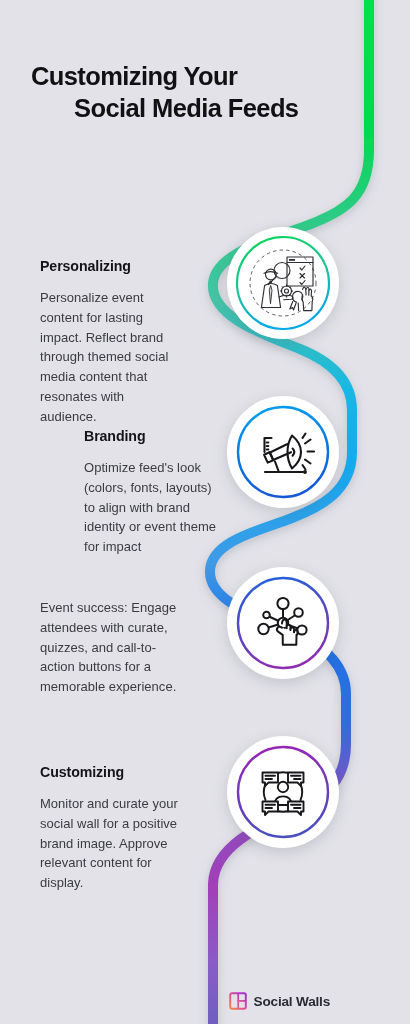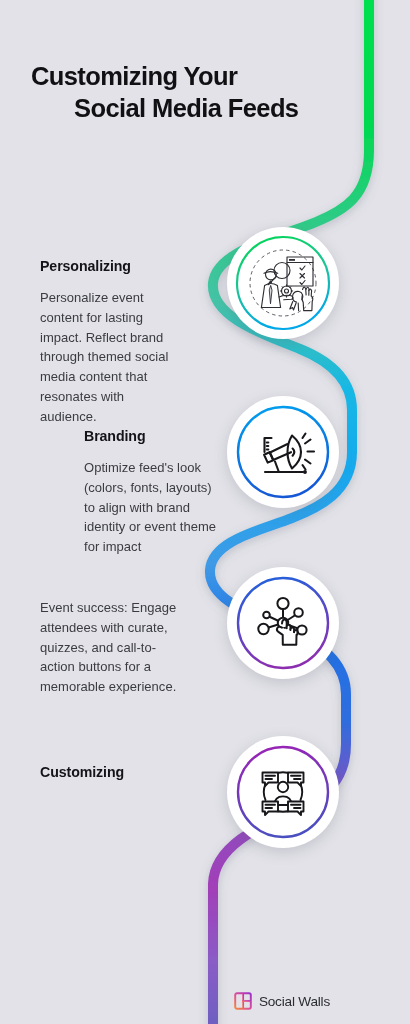--- a/index.html
+++ b/index.html
@@ -79,21 +79,21 @@
   
   .footer {
     position:absolute;
     right:22px; bottom:14px;
     display:flex; align-items:center; gap:7px;
     z-index:5;
   }
   .logo-mark { width:18px; height:18px; display:block; }
   .logo-text {
     font-size:13.6px;
-    font-weight:normal;
+    font-weight:bold;
     letter-spacing:-0.2px;
     color:#2b2b33;
   }
 </style>
 </head>
 <body>
 
 <div class="canvas">
 
   <svg class="path-layer" viewBox="0 0 410 1024" preserveAspectRatio="none">
@@ -148,20 +148,21 @@
   </div>
   <div class="block" id="block-1">
     <h3>Branding</h3>
     <p>Optimize feed's look (colors, fonts, layouts) to align with brand identity or event theme for impact</p>
   </div>
   <div class="block" id="block-2">
     <p>Event success: Engage attendees with curate, quizzes, and call-to-action buttons for a memorable experience.</p>
   </div>
   <div class="block" id="block-3">
     <h3>Customizing</h3>
+    <p>Monitor and curate your social wall for a positive brand image. Approve relevant content for display.</p>
   </div>
 
   <div class="node" id="node-0">
     <div class="node-ring" style="border:none;">
       <svg width="96" height="96" viewBox="0 0 96 96">
         <defs>
           <linearGradient id="rg0" x1="0" y1="0" x2="0.3" y2="1">
             <stop offset="0" stop-color="#00d750"></stop>
             <stop offset="0.55" stop-color="#1fc39a"></stop>
             <stop offset="1" stop-color="#00a8e8"></stop>

